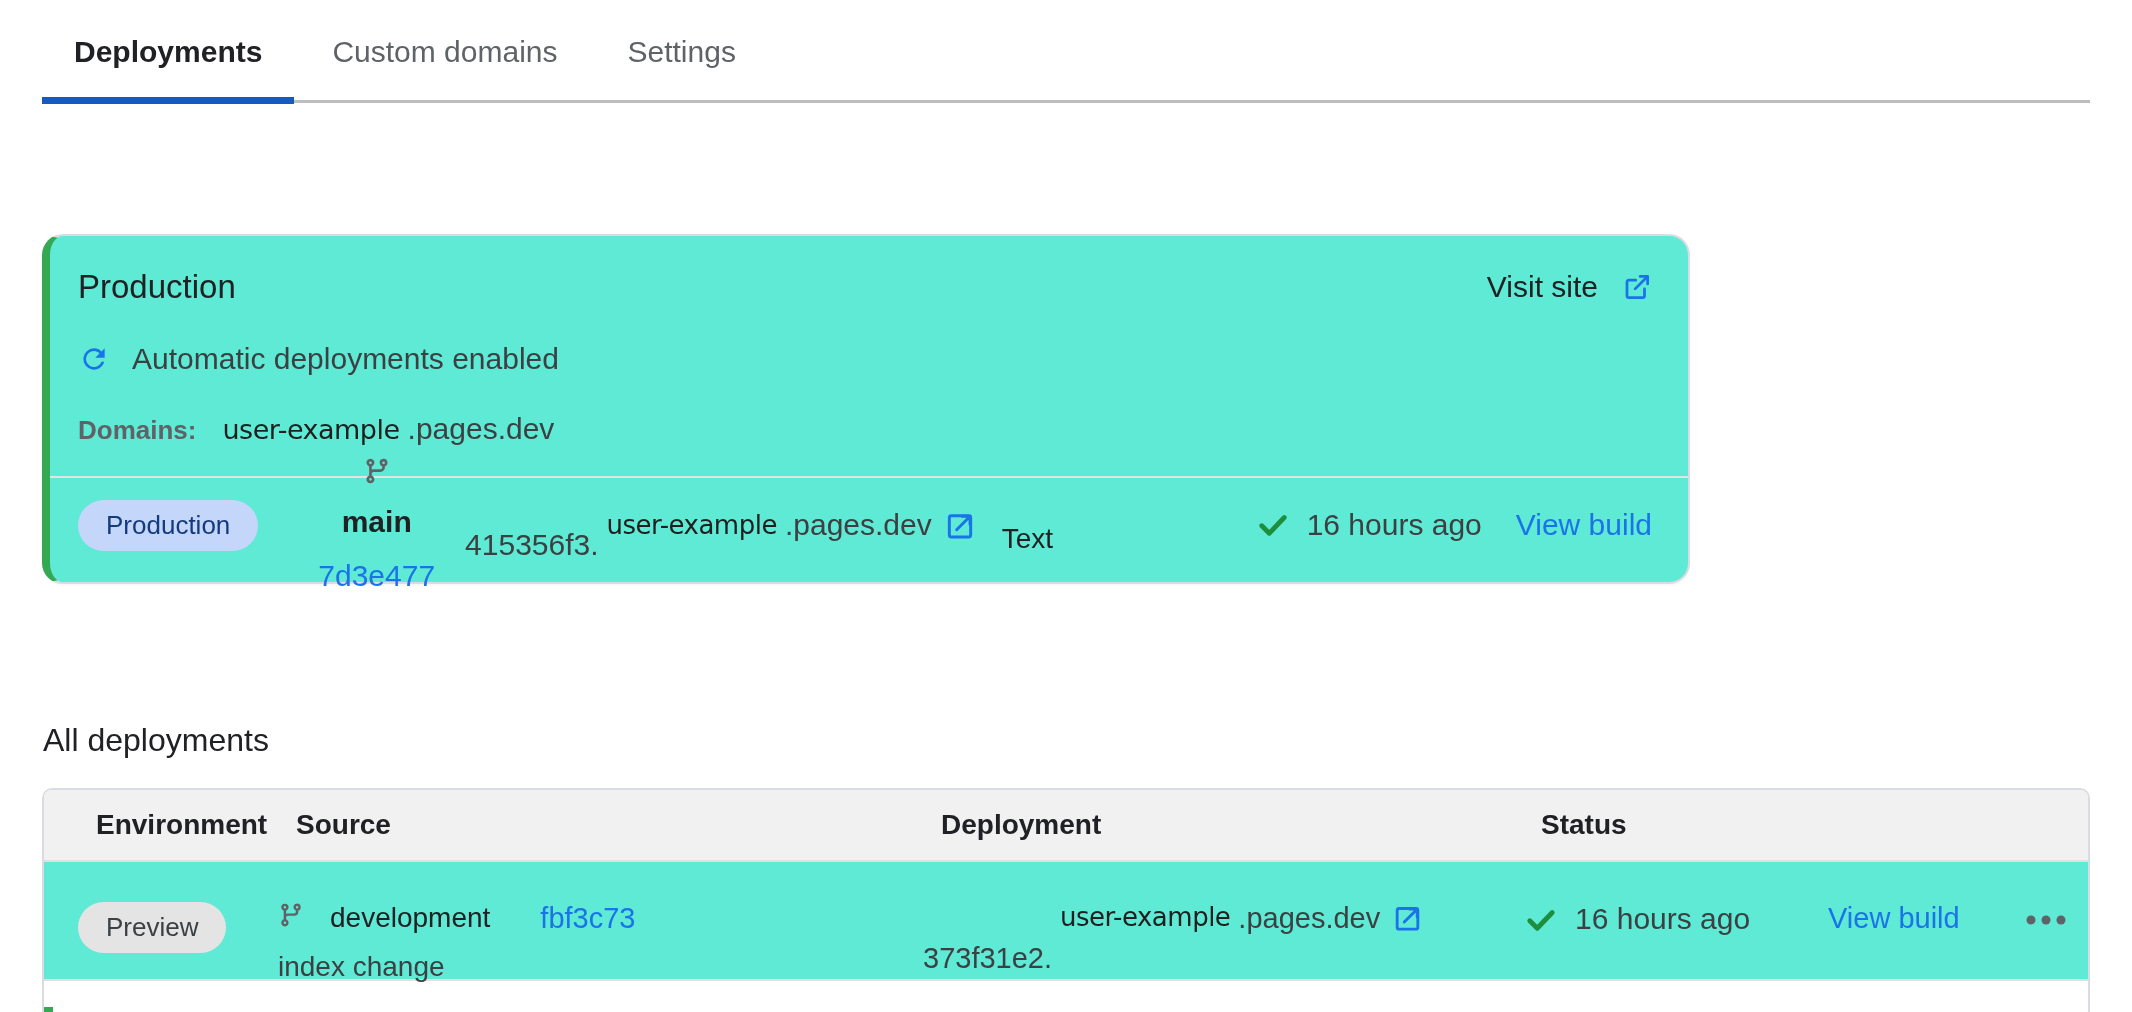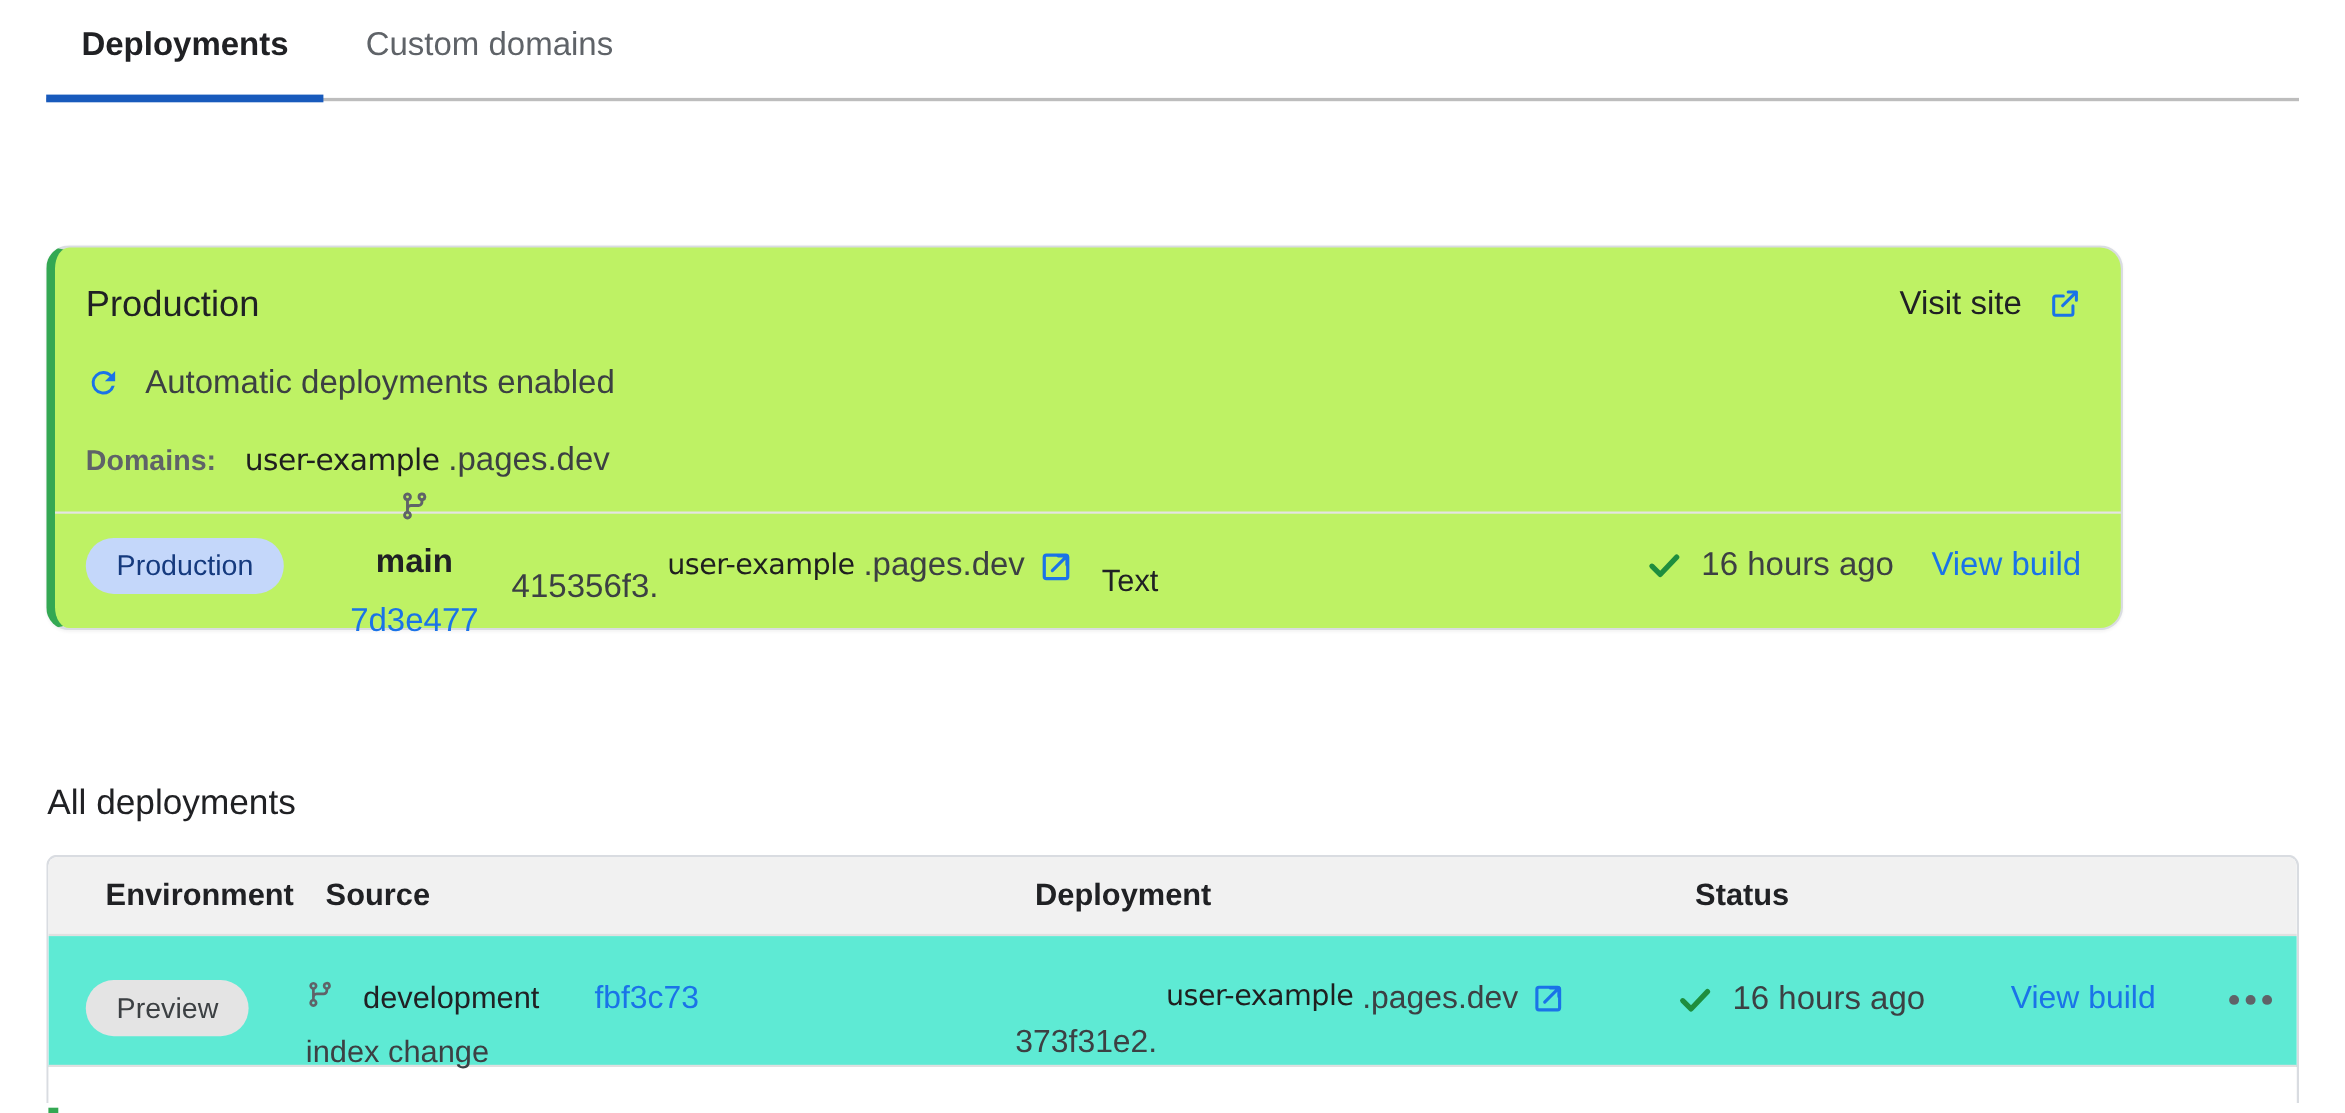--- a/index.html
+++ b/index.html
@@ -1,30 +1,30 @@
 <!DOCTYPE html>
 <html><head>
 <meta charset="utf-8">
 <style>
   * { margin:0; padding:0; box-sizing:border-box; }
   html,body { width:2132px; height:1012px; background:#ffffff; overflow:hidden;
               font-family:"Liberation Sans","DejaVu Sans",sans-serif; color:#202124; }
   .page { position:relative; width:2132px; height:1012px; }
 
   
-  .tabs { display:flex; margin:0 42px; padding-top:23px; border-bottom:3px solid #bdbdbd; }
+  .tabs { display:flex; margin:0 42px; padding-top:34px; border-bottom:3px solid #bdbdbd; }
   .tab { position:relative; padding:0 32px 30px; font-size:30px; line-height:36px;
          color:#5f6368; cursor:pointer; white-space:nowrap; }
   .tab + .tab { margin-left:6px; }
   .tab.active { color:#202124; font-weight:700; }
   .tab.active::after { content:""; position:absolute; left:0; right:0; bottom:-4px;
                        height:7px; background:#185abc; }
 
   
-  .card { margin:131px 42px 0; width:1888px; height:350px; background:#bef264;
+  .card { margin:131px 42px 0; width:1648px; height:350px; background:#5eead4;
           border:2px solid #d9dce1; border-left:8px solid #34a853; border-radius:21px;
           box-shadow:0 1px 3px rgba(0,0,0,0.05); }
   .card-top { padding:30px 36px 0 28px; }
   .card-head { display:flex; align-items:center; justify-content:space-between; }
   .card-title { font-size:33px; line-height:42px; color:#202124; }
   .visit-site { display:flex; align-items:center; gap:12px; font-size:30px; color:#202124; cursor:pointer; }
   .auto-row { margin-top:34px; display:flex; align-items:center; gap:22px;
               font-size:30px; color:#3c4043; }
   .domains-row { margin-top:36px; display:flex; align-items:baseline; }
   .domains-label { font-size:26px; font-weight:700; color:#5f6368; }
@@ -71,20 +71,21 @@
   svg { display:block; }
 </style>
 </head>
 <body>
 
 <div class="page">
 
   <div class="tabs">
     <div class="tab active">Deployments</div>
     <div class="tab">Custom domains</div>
+    <div class="tab">Settings</div>
   </div>
 
   <div class="card">
     <div class="card-top">
       <div class="card-head">
         <div class="card-title">Production</div>
         <div class="visit-site">
           <span>Visit site</span>
           <span class="ext-icon">
             <svg width="30" height="30" viewBox="0 0 24 24" fill="none" stroke="#1a73e8" stroke-width="2.2" stroke-linecap="round" stroke-linejoin="round">

